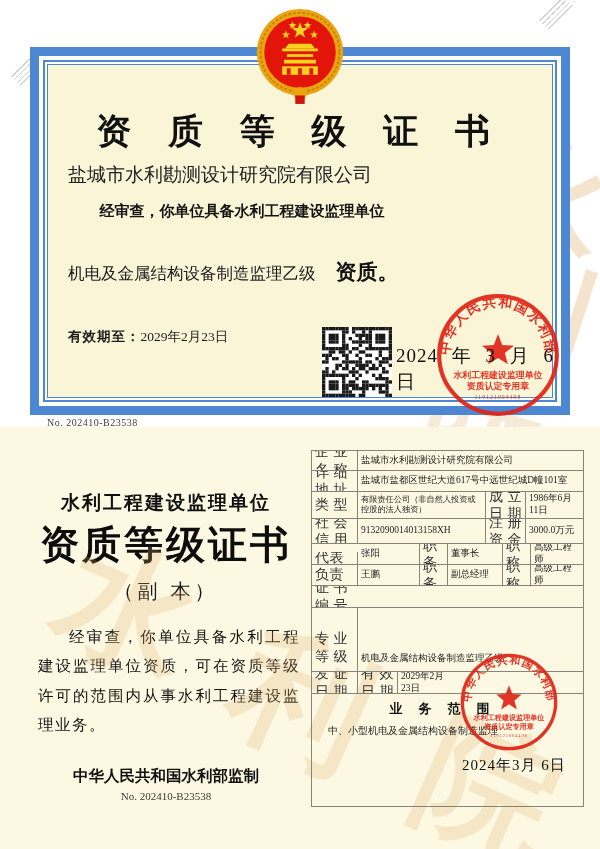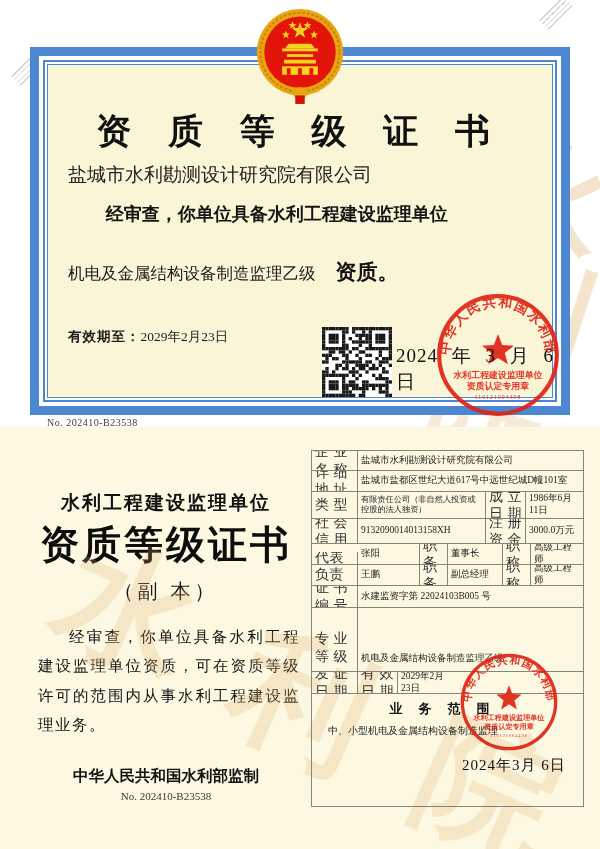--- a/index.html
+++ b/index.html
@@ -19,21 +19,21 @@
   .cert-outer{position:absolute;left:30px;top:47px;width:540px;height:368px;
               border:9px solid #4e87d1;background:#ffffff;box-sizing:border-box;}
   .cert-mid{position:absolute;inset:4px;border:2px solid #4e87d1;box-sizing:border-box;}
   .cert-inner{position:absolute;inset:2px;border:1px solid #4e87d1;background:#faf5d7;box-sizing:border-box;}
 
   .emblem{position:absolute;left:253px;top:6px;width:94px;height:100px;z-index:5;}
 
   .cert-title{position:absolute;left:0;top:108px;width:600px;text-align:center;z-index:4;
               font-size:35px;font-weight:700;letter-spacing:14px;color:#111;}
   .cert-company{position:absolute;left:68px;top:162px;width:470px;font-size:19px;color:#222;z-index:4;}
-  .cert-line1{position:absolute;left:68px;top:202px;width:490px;font-size:18px;font-weight:700;
+  .cert-line1{position:absolute;left:68px;top:202px;width:490px;font-size:15px;font-weight:700;
               font-family:Liberation Mono, monospace;text-indent:2.1em;z-index:4;color:#141414;}
   .cert-grade-row{position:absolute;left:68px;top:258px;width:480px;z-index:4;}
   .cert-grade{font-size:16.5px;font-family:"Liberation Sans","DejaVu Sans",sans-serif;color:#1a1a1a;}
   .cert-suffix{font-size:21px;font-weight:700;margin-left:20px;color:#111;}
   .cert-meta{position:absolute;left:68px;top:328px;z-index:4;}
   .meta-row{margin-bottom:10px;font-size:13.5px;}
   .meta-label{font-weight:700;letter-spacing:1px;}
   .qr{position:absolute;left:322px;top:327px;width:70px;height:70px;z-index:4;}
   .cert-date{position:absolute;left:396px;top:343px;width:170px;font-size:19px;z-index:8;
              color:#111;letter-spacing:1px;word-spacing:8px;}
@@ -431,21 +431,20 @@
       <div class="trow" style="height: 21px;">
         <div class="tcell tlabel" style="width: 46px;">技术负责人</div>
         <div class="tcell" style="width: 62px;">王鹏</div>
         <div class="tcell tlabel" style="width: 28px;">职  务</div>
         <div class="tcell" style="width: 55px;">副总经理</div>
         <div class="tcell tlabel" style="width: 28px;">职  称</div>
         <div class="tcell" style="width: 52px;">高级工程师</div>
       </div>
       <div class="trow" style="height: 22px;">
         <div class="tcell tlabel" style="width: 46px;">证 书 编 号</div>
-        <div class="tcell" style="width: 225px;">水建监资字第 22024103B005    号</div>
       </div>
       <div class="trow" style="height: 64px;">
         <div class="tcell tlabel tbottom" style="width: 46px;">专 业 等 级</div>
         <div class="tcell tbottom" style="width: 225px;">机电及金属结构设备制造监理乙级</div>
       </div>
       <div class="trow" style="height: 22px;">
         <div class="tcell tlabel" style="width: 46px;">发 证 日 期</div>
         <div class="tcell tlabel" style="width: 40px;">有 效 日 期</div>
         <div class="tcell" style="width: 57px;">2029年2月23日</div>
       </div>

